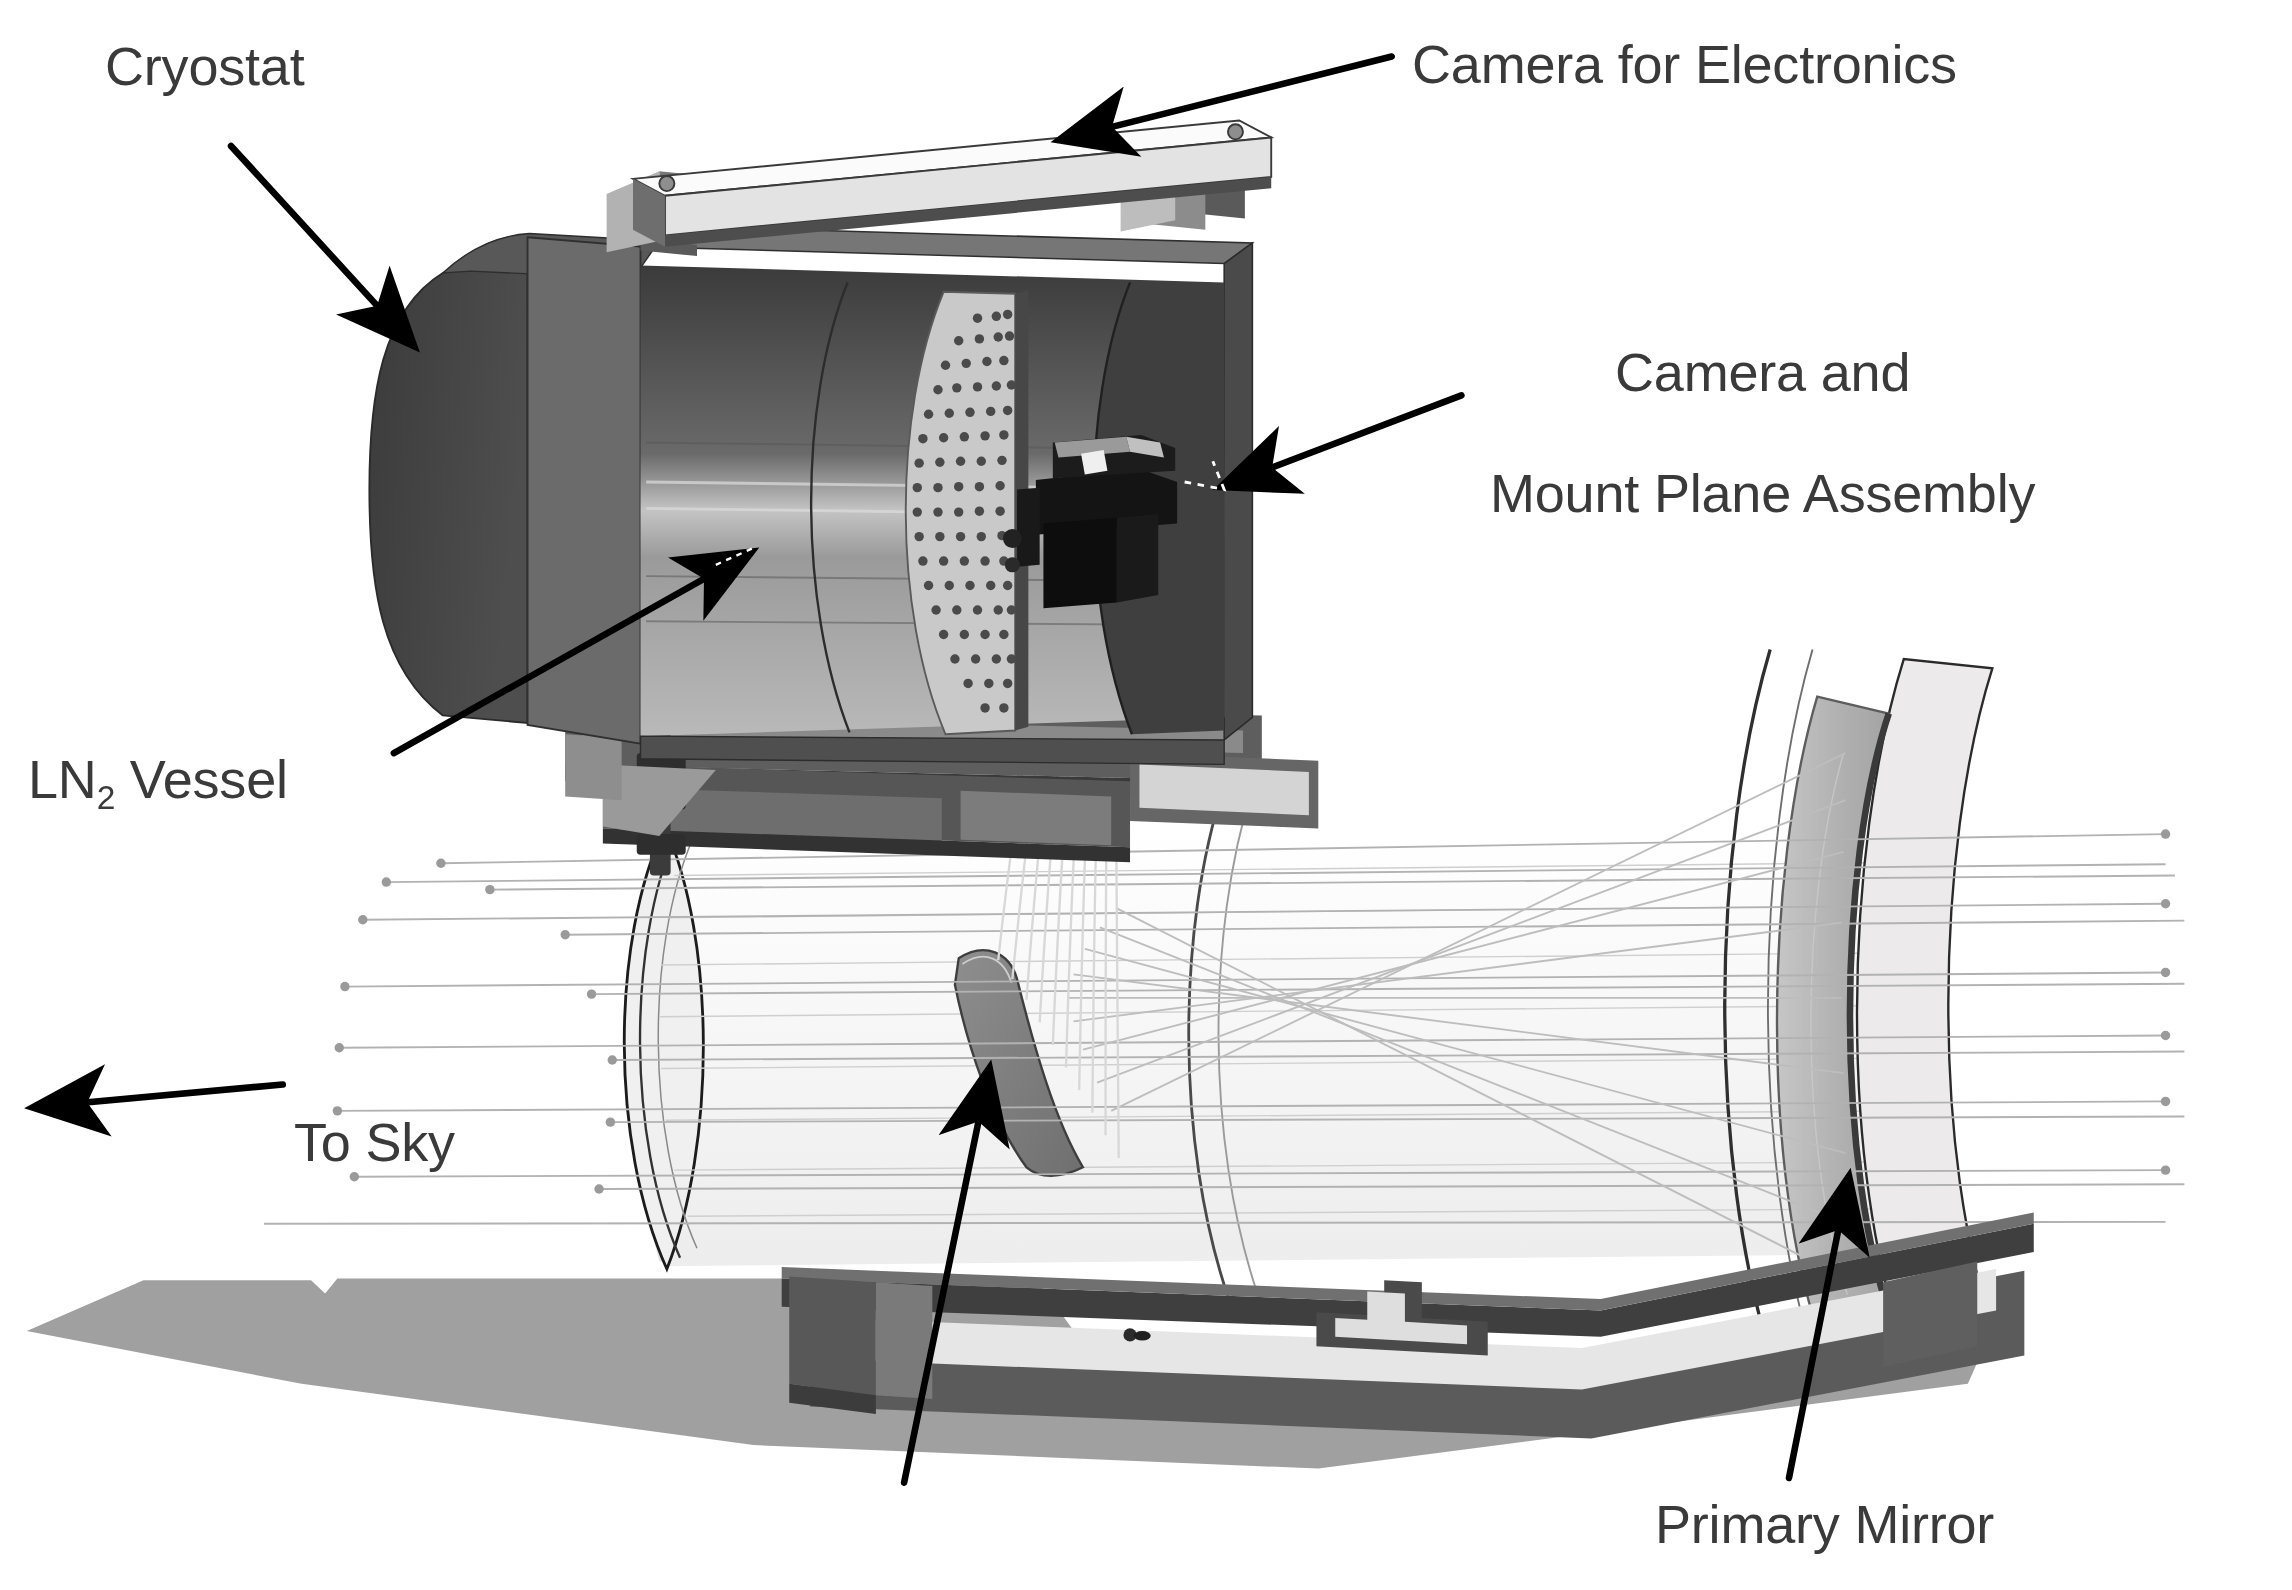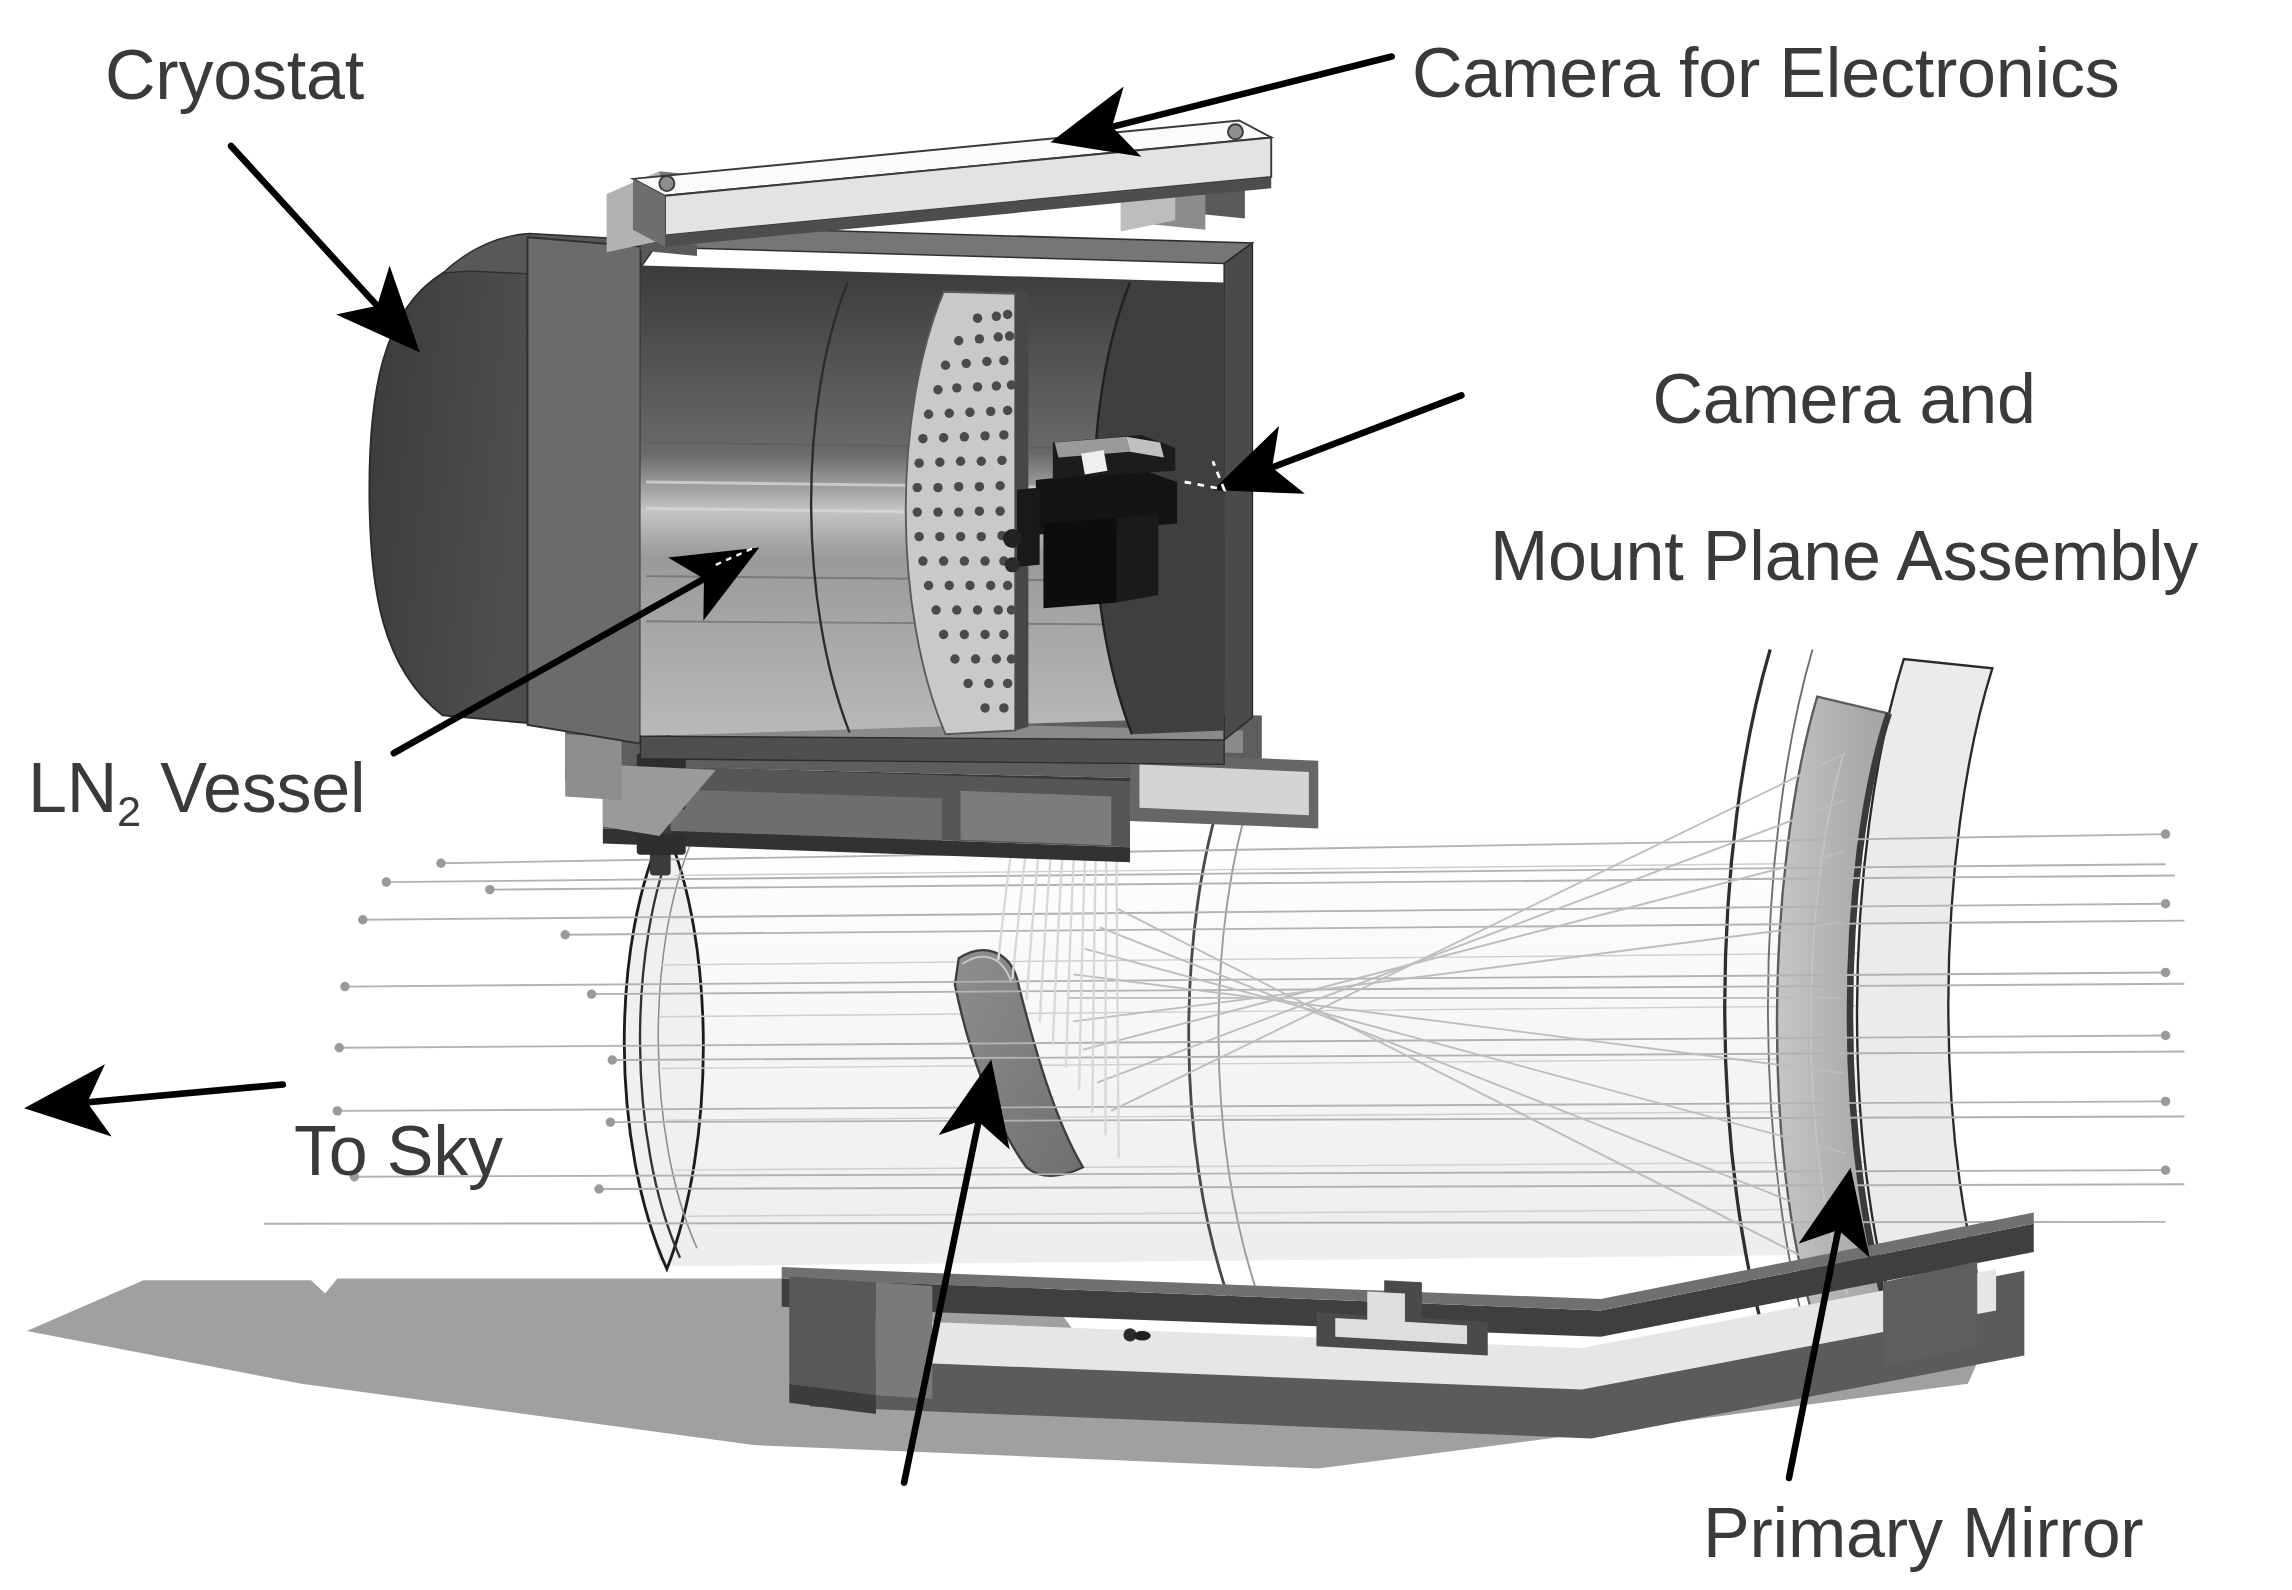--- a/index.html
+++ b/index.html
@@ -7,36 +7,36 @@
   body{
     font-family:"Liberation Sans","DejaVu Sans",sans-serif;
     width:2293px;height:1590px;overflow:hidden;position:relative;
   }
   #stage{position:relative;width:2293px;height:1590px;background:#fff;}
   #stage svg{position:absolute;left:0;top:0;width:2293px;height:1590px;}
 
   .callout-label{
     position:absolute;
     color:#3a3a3a;
-    font-size:70px;
+    font-size:54px;
     line-height:1.12;
     white-space:pre-line;
     letter-spacing:-0.2px;
     font-weight:400;
   }
   .callout-label.c-center{text-align:center;}
   .callout-label sub{font-size:0.62em;vertical-align:-0.33em;}
 
   #lbl-cryostat{left:105px;top:36px;}
   #lbl-mount{left:1412px;top:34px;}
   #lbl-camera{left:1462px;top:282px;text-align:center;margin-left:28px;}
   #lbl-ln2{left:28px;top:749px;}
   #lbl-tosky{left:294px;top:1064px;margin-top:48px;}
   #lbl-secondary{left:634px;top:1494px;}
-  #lbl-primary{left:1655px;top:1494px;margin-left:48px;}
+  #lbl-primary{left:1655px;top:1494px;}
 </style>
 </head>
 <body>
 
 <div id="stage">
 
 <svg viewBox="0 0 2435 1689" xmlns="http://www.w3.org/2000/svg">
   <defs>
     <linearGradient id="gTubeTop" x1="0" y1="0" x2="0" y2="1">
       <stop offset="0" stop-color="#ffffff"></stop>

